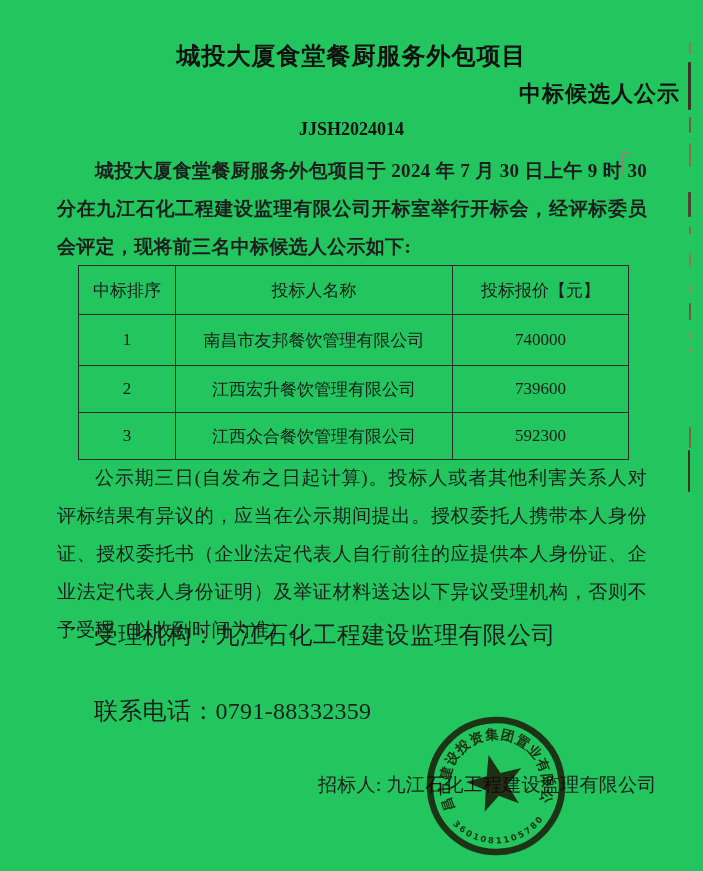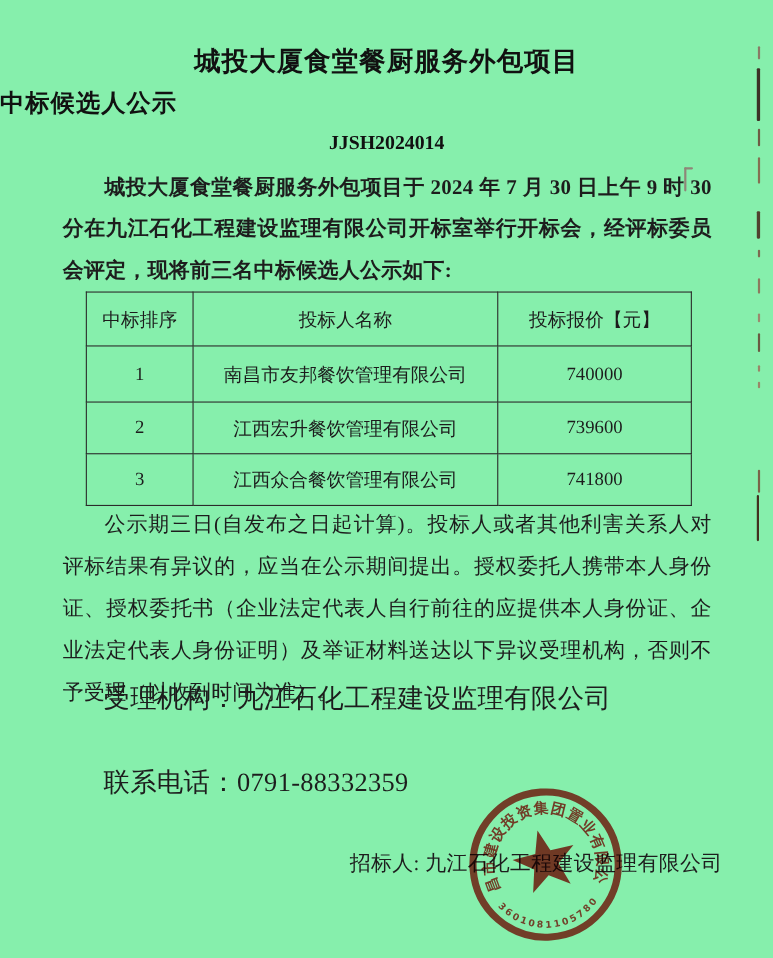--- a/index.html
+++ b/index.html
@@ -1,26 +1,26 @@
 <!DOCTYPE html>
 <html><head>
 <meta charset="utf-8">
 <style>
   * { margin:0; padding:0; box-sizing:border-box; }
   html,body { background:#e9e9e9; }
   .page {
     position:relative; width:703px; height:871px; margin:0 auto;
-    background:#86efac; overflow:hidden;
+    background:#22c55e; overflow:hidden;
     font-family:"Liberation Serif","DejaVu Serif",serif;
     color:#1d1d1d;
   }
   .abs { position:absolute; }
   .doc-title1 { left:0; top:40px; width:703px; text-align:center;
     font-size:24px; font-weight:700; letter-spacing:1px; color:#111; }
-  .doc-title2 { left:0; top:79px; width:680px; text-align:left;
+  .doc-title2 { left:0; top:79px; width:680px; text-align:right;
     font-size:22px; font-weight:700; letter-spacing:1px; color:#111; }
   .doc-number { left:0; top:119px; width:703px; text-align:center;
     font-size:18px; font-weight:700; color:#111; }
   .para { left:57px; width:590px; font-size:19px; line-height:38px;
     text-align:justify; text-align-last:left; letter-spacing:0.3px; }
   .para-indent { text-indent:2em; }
   .intro { top:152px;font-weight:bold; }
   .notice { top:459px; }
   .bid-table { left:78px; top:265px; border-collapse:collapse;
     table-layout:fixed; font-size:17px; color:#1c1c1c; }
@@ -78,21 +78,21 @@
       <td>740000</td>
     </tr>
     <tr class="row-2">
       <td>2</td>
       <td>江西宏升餐饮管理有限公司</td>
       <td>739600</td>
     </tr>
     <tr class="row-3">
       <td>3</td>
       <td>江西众合餐饮管理有限公司</td>
-      <td>741800</td>
+      <td>592300</td>
     </tr>
   </tbody>
     </table>
 
   <div class="abs para para-indent notice">公示期三日(自发布之日起计算)。投标人或者其他利害关系人对评标结果有异议的，应当在公示期间提出。授权委托人携带本人身份证、授权委托书（企业法定代表人自行前往的应提供本人身份证、企业法定代表人身份证明）及举证材料送达以下异议受理机构，否则不予受理（以收到时间为准）。</div>
 
   <div class="abs info-line agency">受理机构：九江石化工程建设监理有限公司</div>
 
 
   <div class="abs info-line phone">联系电话：0791-88332359</div>

